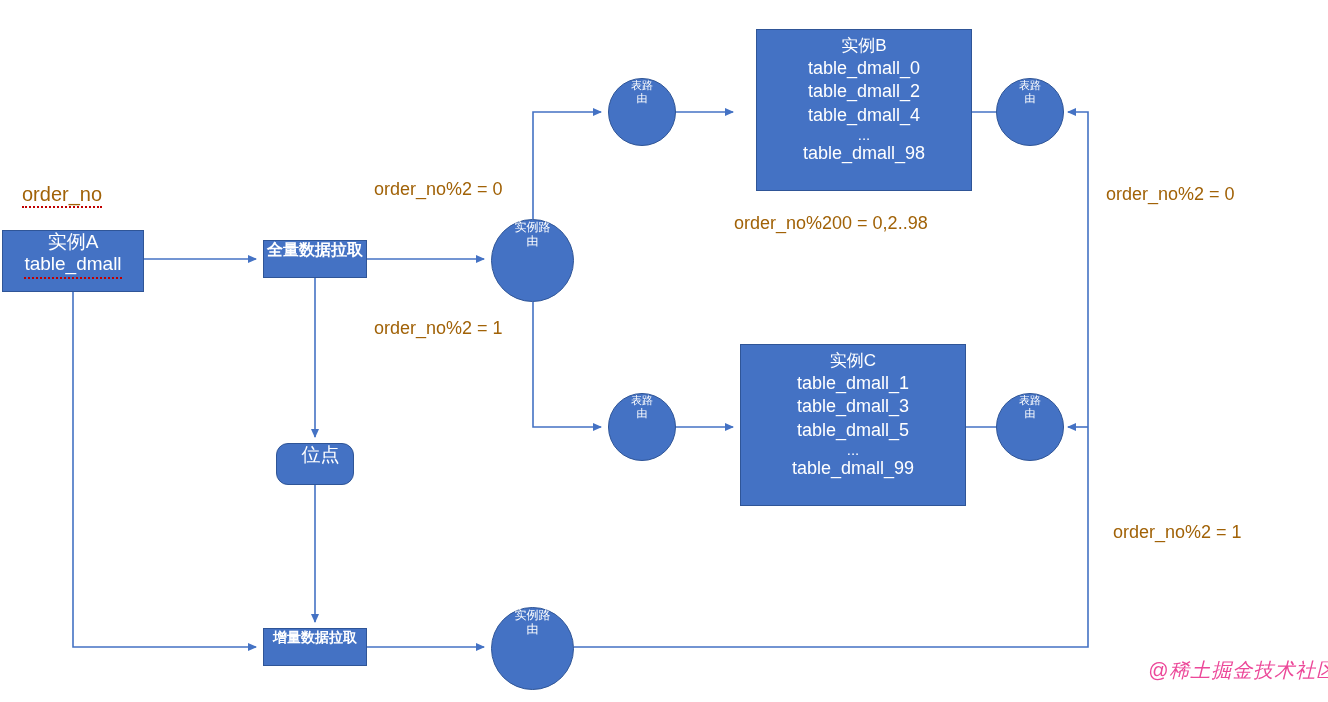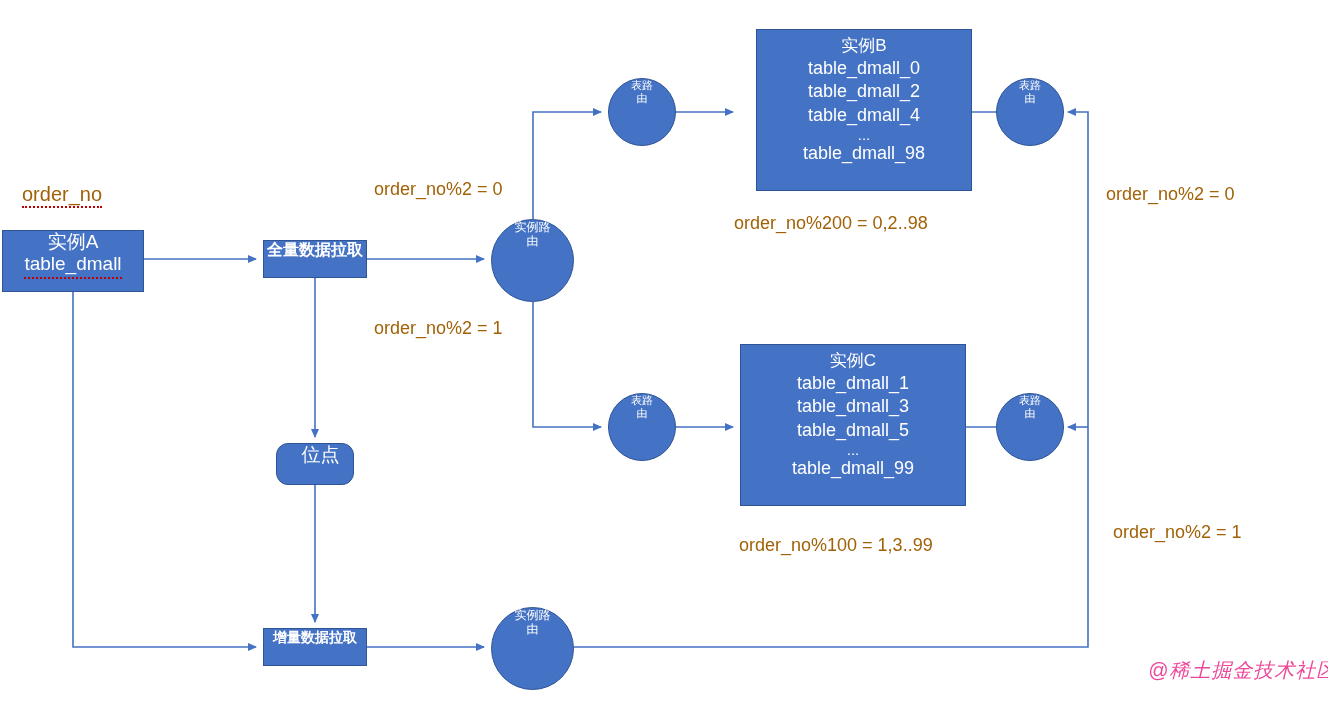--- a/index.html
+++ b/index.html
@@ -236,19 +236,18 @@
     <span class="line">table_dmall_1</span>
     <span class="line">table_dmall_3</span>
     <span class="line">table_dmall_5</span>
     <span class="line ell">...</span>
     <span class="line">table_dmall_99</span>
   </div>
 
   <div class="caption c-mod2-0-mid">order_no%2 = 0</div>
   <div class="caption c-mod2-1-mid">order_no%2 = 1</div>
   <div class="caption c-mod100-b">order_no%200 = 0,2..98</div>
-  <div class="caption c-mod100-c">order_no%100 = 1,3..99</div>
   <div class="caption c-mod2-0-rt">order_no%2 = 0</div>
   <div class="caption c-mod2-1-rt">order_no%2 = 1</div>
 
   <div class="watermark">@稀土掘金技术社区</div>
 
 </div>
 
 </body></html>

